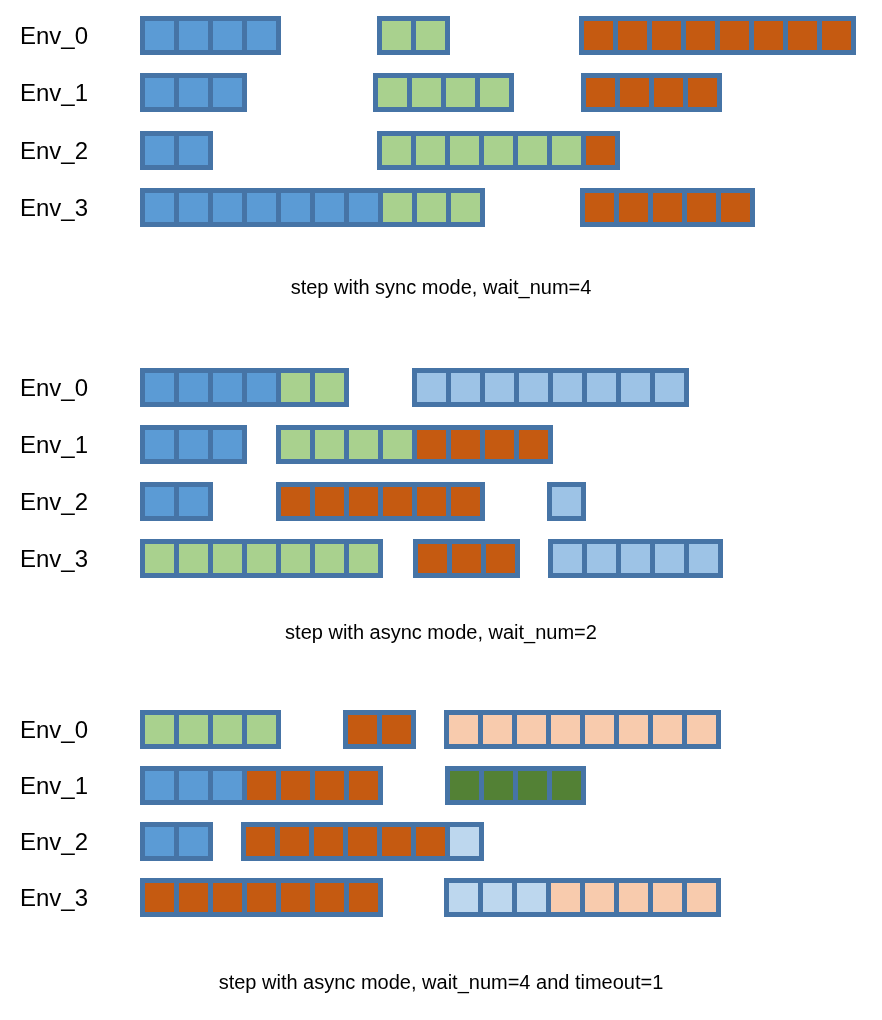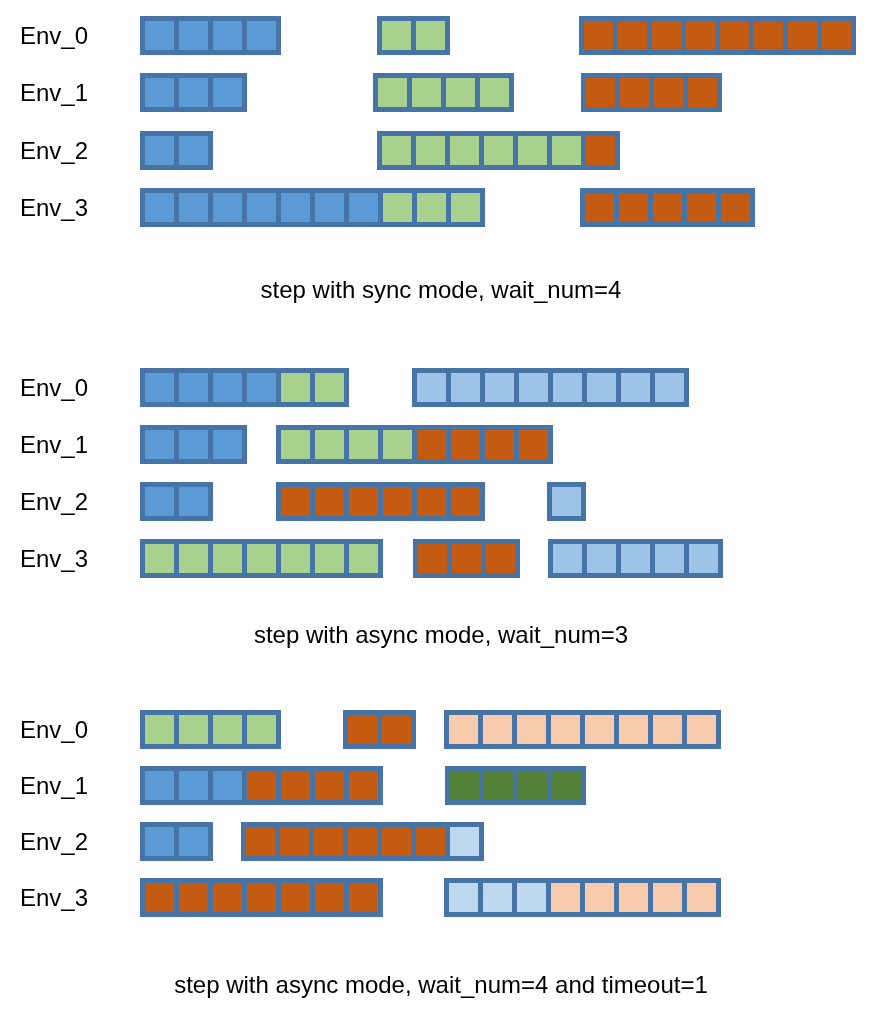--- a/index.html
+++ b/index.html
@@ -11,21 +11,21 @@
   .row-label{
     position:absolute;left:20px;height:39px;line-height:39px;
     font-size:24px;color:#000;white-space:nowrap;
   }
   .bar{
     position:absolute;display:flex;gap:5px;padding:5px;height:29px;
   }
   .cell{width:29px;height:29px;flex:0 0 29px;}
   .caption{
     position:absolute;left:31px;width:820px;text-align:center;
-    font-size:24px;color:#000;white-space:nowrap;
+    font-size:20px;color:#000;white-space:nowrap;
   }
 </style>
 </head>
 <body>
 
 <div class="panel" style="top: 16px;">
   <div class="rows">
       <div class="row-label" style="top: 0px;">Env_0</div>
       <div class="bar" style="left: 140px; top: 0px; background: rgb(70, 116, 166);">
         <div class="cell" style="background: rgb(91, 155, 213);"></div>
@@ -173,21 +173,21 @@
       </div>
       <div class="bar" style="left: 548px; top: 171px; background: rgb(70, 116, 166);">
         <div class="cell" style="background: rgb(157, 195, 230);"></div>
         <div class="cell" style="background: rgb(157, 195, 230);"></div>
         <div class="cell" style="background: rgb(157, 195, 230);"></div>
         <div class="cell" style="background: rgb(157, 195, 230);"></div>
         <div class="cell" style="background: rgb(157, 195, 230);"></div>
       </div>
     </div>
 </div>
-<div class="caption" style="top: 621px;">step with async mode, wait_num=3</div>
+<div class="caption" style="top: 621px;">step with async mode, wait_num=2</div>
 
 <div class="panel" style="top: 710px;">
   <div class="rows">
       <div class="row-label" style="top: 0px;">Env_0</div>
       <div class="bar" style="left: 140px; top: 0px; background: rgb(70, 116, 166);">
         <div class="cell" style="background: rgb(169, 209, 142);"></div>
         <div class="cell" style="background: rgb(169, 209, 142);"></div>
         <div class="cell" style="background: rgb(169, 209, 142);"></div>
         <div class="cell" style="background: rgb(169, 209, 142);"></div>
       </div>

